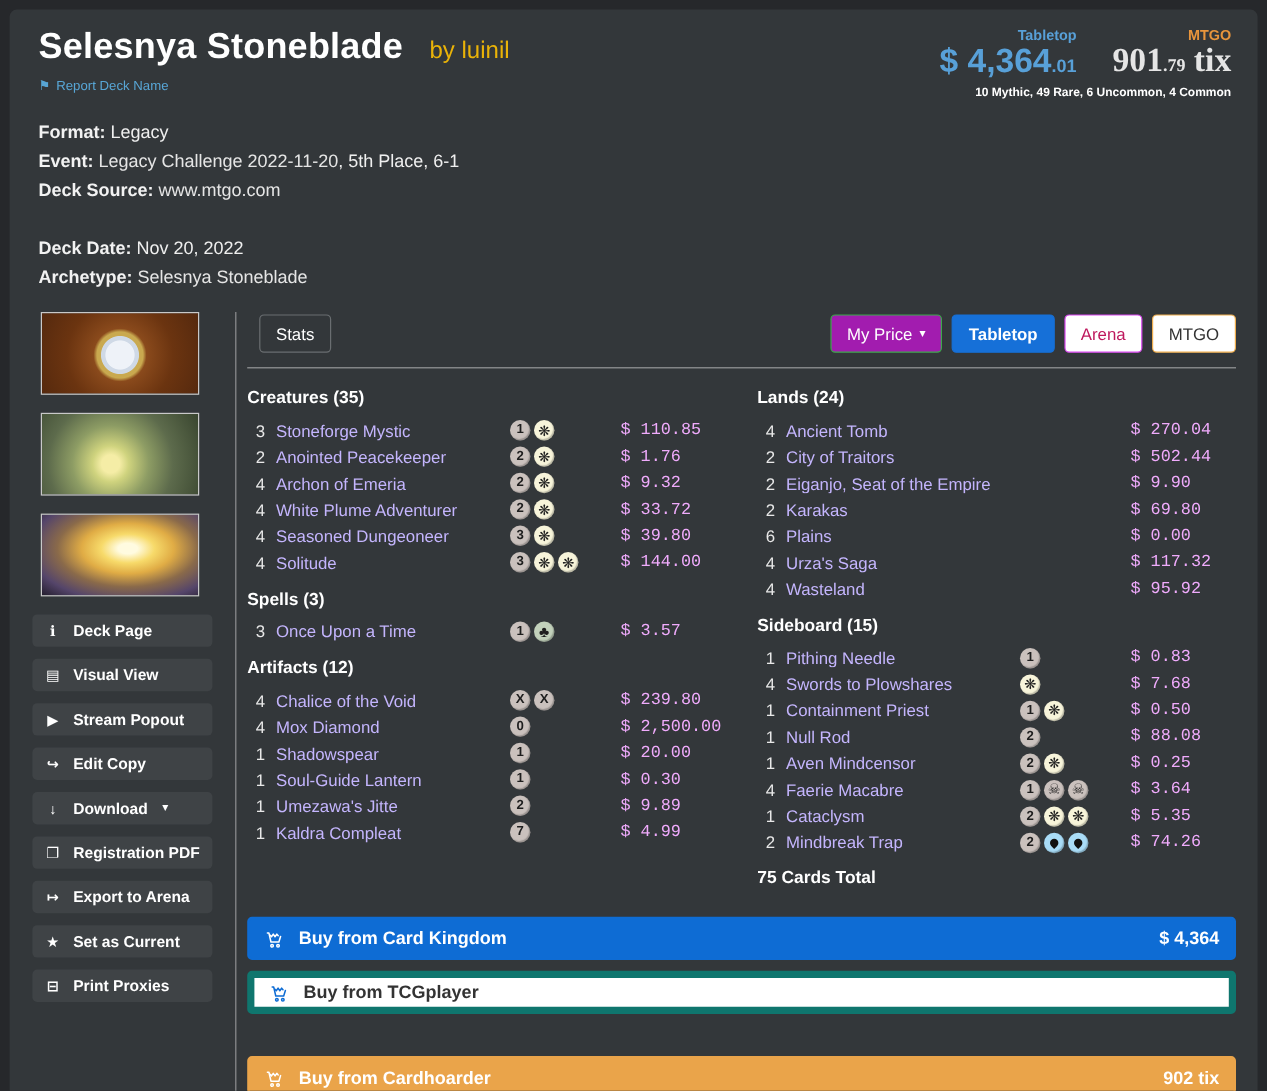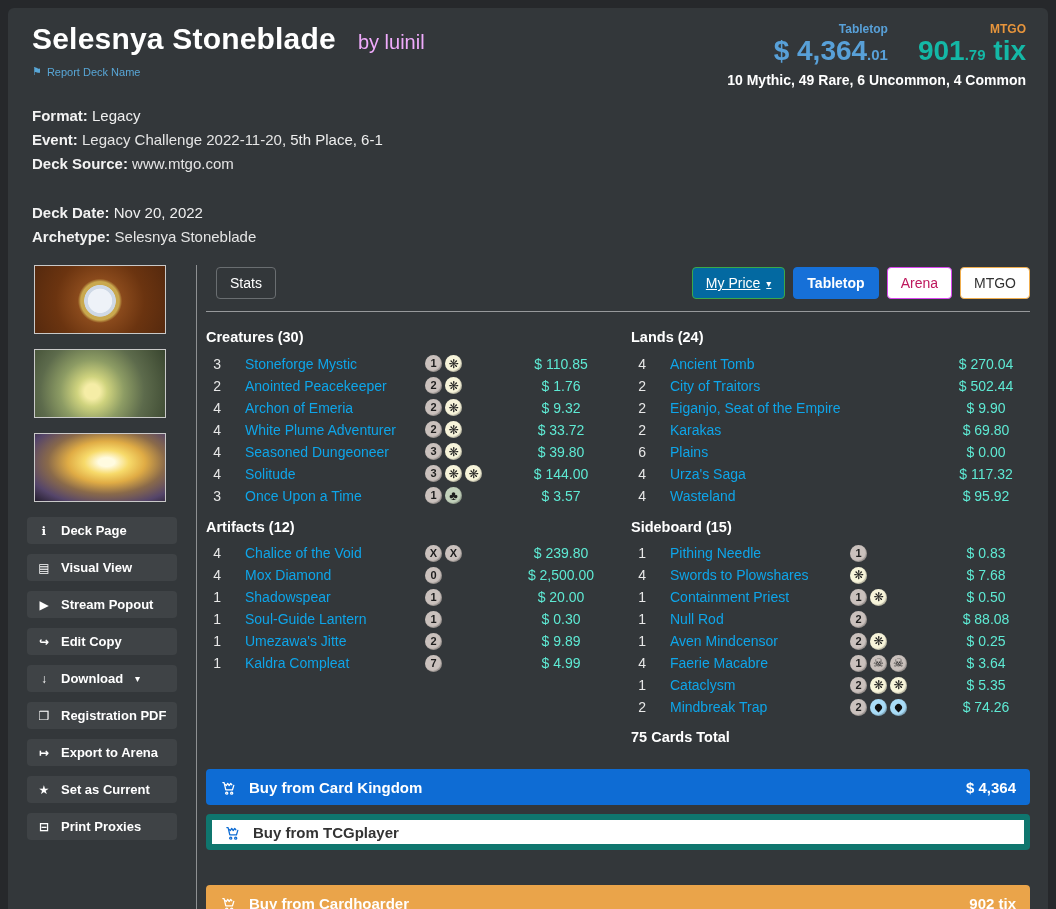--- a/index.html
+++ b/index.html
@@ -15,35 +15,35 @@
     background: #33373a;
     border-radius: 6px;
     min-height: 884px;
     padding-bottom: 14px;
   }
 
   
   .header { display: flex; justify-content: space-between; padding: 14px 22px 0 24px; }
   .title-row { display: flex; align-items: baseline; gap: 22px; }
   .deck-title { font-size: 30px; font-weight: bold; color: #fff; letter-spacing: .2px; }
-  .byline { font-size: 20px; color: #f0abfc; }
+  .byline { font-size: 20px; color: #eab308; }
   .report-link { display: inline-flex; align-items: center; gap: 5px; margin-top: 9px;
     color: #58a6d6; font-size: 11px; cursor: pointer; text-decoration: none; }
   .report-link .flag { font-size: 11px; }
   .header-right { text-align: right; }
   .price-blocks { display: flex; gap: 30px; justify-content: flex-end; }
   .price-block { text-align: right; }
   .price-label { font-size: 12px; font-weight: bold; display: block; margin-bottom: 0; }
   .price-label.tabletop { color: #58a0d8; }
   .price-label.mtgo { color: #e8953c; }
   .price-big { font-size: 28px; font-weight: bold; line-height: 1.1; }
   .price-big.tabletop { color: #58a0d8; }
-  .price-big.mtgo { color: #14b8a6; }
+  .price-big.mtgo { color: #e5e5e5; font-family: Liberation Serif, serif; }
   .price-cents { font-size: 15px; }
-  .rarity-line { margin-top: 5px; font-size: 14px; font-weight: bold; color: #fff; }
+  .rarity-line { margin-top: 5px; font-size: 10px; font-weight: bold; color: #fff; }
 
   
   .info { padding: 16px 24px 0 24px; font-size: 15px; line-height: 1.62; }
   .info .lbl { font-weight: bold; color: #f2f2f2; }
   .info a { color: #e5e5e5; text-decoration: none; cursor: pointer; }
   .info .spacer { height: 24px; }
 
   
   .main { display: flex; margin-top: 16px; padding: 0 18px 0 10px; }
   .side { width: 172px; flex: 0 0 172px; }
@@ -62,48 +62,48 @@
   .side-btn .caret { font-size: 10px; margin-left: 2px; }
 
   .content { flex: 1; border-left: 1px solid #8e9092; padding-left: 9px; margin-left: 6px; }
 
   
   .toolbar { display: flex; justify-content: space-between; align-items: center; padding: 2px 0 0 10px; }
   .btn { border-radius: 4px; font-size: 14px; padding: 7px 13px; cursor: pointer; display: inline-flex;
     align-items: center; gap: 6px; font-weight: normal; }
   .btn-stats { background: transparent; border: 1px solid #6a6e71; color: #fff; }
   .toolbar-right { display: flex; gap: 8px; }
-  .btn-green { background: #0369a1; color: #fff; border: 1px solid #3ba94a; text-decoration: underline; }
+  .btn-green { background: #a21caf; color: #fff; border: 1px solid #3ba94a; }
   .btn-green .caret { font-size: 10px; }
   .btn-blue { background: #1670d8; color: #fff; border: 1px solid #1670d8; font-weight: bold; }
   .btn-arena { background: #fff; color: #be185d; border: 1px solid #d946ef; }
   .btn-mtgo { background: #fff; color: #333; border: 1px solid #efad4d; }
   .toolbar-hr { border: none; border-top: 1px solid #97999b; margin: 12px 0 8px 0; }
 
   
   .columns { display: flex; gap: 26px; }
   .col { flex: 1; min-width: 0; }
   .section-title { font-size: 14.5px; font-weight: bold; color: #fff; margin: 13px 0 8px 0; }
   .col > .section-title:first-child { margin-top: 9px; }
   .card-row { display: flex; align-items: center; margin-bottom: 1.5px; font-size: 14px; height: 20.5px; }
   .qty { width: 15px; text-align: right; margin-right: 9px; color: #e8e8e8; flex: 0 0 15px; }
-  .card-name { flex: 1; color: #0ea5e9; text-decoration: none; cursor: pointer;
-    white-space: nowrap; overflow: hidden; text-overflow: ellipsis; margin-left: 15px; }
+  .card-name { flex: 1; color: #c4b5fd; text-decoration: none; cursor: pointer;
+    white-space: nowrap; overflow: hidden; text-overflow: ellipsis; }
   .mana-col { width: 92px; flex: 0 0 92px; display: flex; align-items: center; gap: 3px; }
   .mana { width: 17px; height: 17px; border-radius: 50%; display: inline-flex; align-items: center;
     justify-content: center; font-size: 11px; font-weight: bold; color: #1e1e1e; line-height: 1;
     box-shadow: inset -1px -1px 1px rgba(0,0,0,.25); }
   .m-gen { background: #cac1bd; }
   .m-w { background: #f7f4da; font-size: 12px; }
   .m-g { background: #c2d1bb; font-size: 13px; }
   .m-b { background: #cac1bd; font-size: 12px; }
   .m-u { background: #a9dcf7; }
   .m-u .drop { width: 7px; height: 7px; background: #111; border-radius: 0 50% 50% 50%;
     transform: rotate(-135deg); display: block; }
-  .price { flex: 0 0 88px; width: 88px; text-align: center; color: #5eead4; }
+  .price { flex: 0 0 88px; width: 88px; text-align: left; color: #f0abfc; font-family: Liberation Mono, monospace; }
   .deck-total { font-size: 14.5px; font-weight: bold; color: #fff; margin-top: 12px; }
 
   
   .buys { margin-top: 24px; flex-direction: column; }
   .buy-btn { display: flex; align-items: center; gap: 12px; border-radius: 4px; padding: 6px 12px;
     font-size: 15px; margin-bottom: 9px; cursor: pointer; height: 36px; }
   .buy-btn .blabel { flex: 1; font-weight: bold; }
   .buy-btn .bprice { font-weight: bold; }
   .buy-primary-blue { background: #0e6cd4; color: #fff; border: 2px solid #0e6cd4; }
   .buy-outline-blue { background: #fff; color: #333; border: 6px solid #0f766e; }
@@ -211,21 +211,21 @@
             </button>
           <button class="btn btn-blue">Tabletop</button>
           <button class="btn btn-arena">Arena</button>
           <button class="btn btn-mtgo">MTGO</button>
         </div>
       </div>
       <hr class="toolbar-hr">
 
       <div class="columns lists">
         <div class="col" id="left-sections">
-            <div class="section-title">Creatures (30)</div>
+            <div class="section-title">Creatures (35)</div>
             <div class="card-row">
               <span class="qty">3</span>
               <a class="card-name">Stoneforge Mystic</a>
               <span class="mana-col">
                 <span class="mana m-gen">1</span>
                 <span class="mana m-w">❋</span>
               </span>
               <span class="price">$ 110.85</span>
             </div>
             <div class="card-row">
@@ -267,20 +267,21 @@
             <div class="card-row">
               <span class="qty">4</span>
               <a class="card-name">Solitude</a>
               <span class="mana-col">
                 <span class="mana m-gen">3</span>
                 <span class="mana m-w">❋</span>
                 <span class="mana m-w">❋</span>
               </span>
               <span class="price">$ 144.00</span>
             </div>
+            <div class="section-title">Spells (3)</div>
             <div class="card-row">
               <span class="qty">3</span>
               <a class="card-name">Once Upon a Time</a>
               <span class="mana-col">
                 <span class="mana m-gen">1</span>
                 <span class="mana m-g">♣</span>
               </span>
               <span class="price">$ 3.57</span>
             </div>
             <div class="section-title">Artifacts (12)</div>

